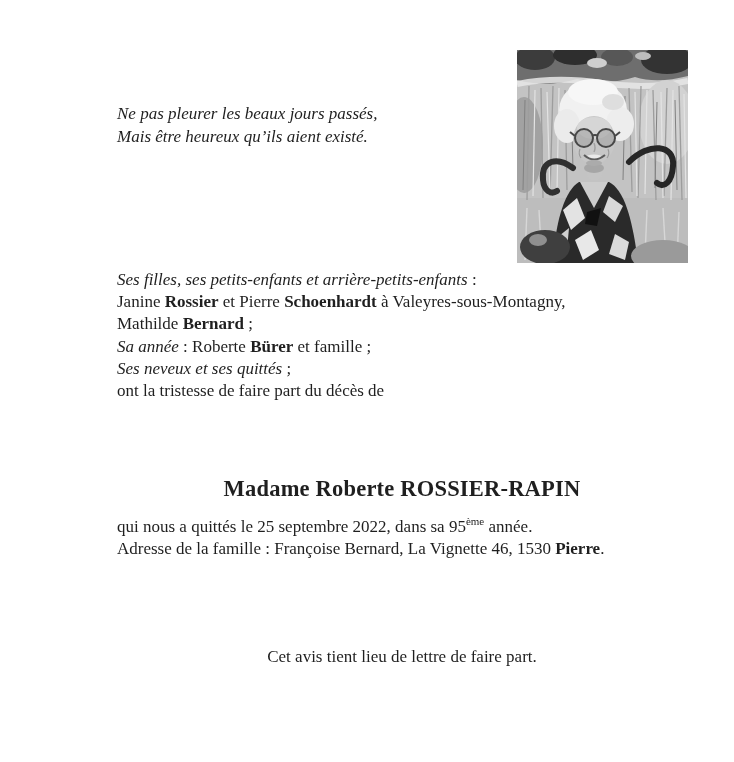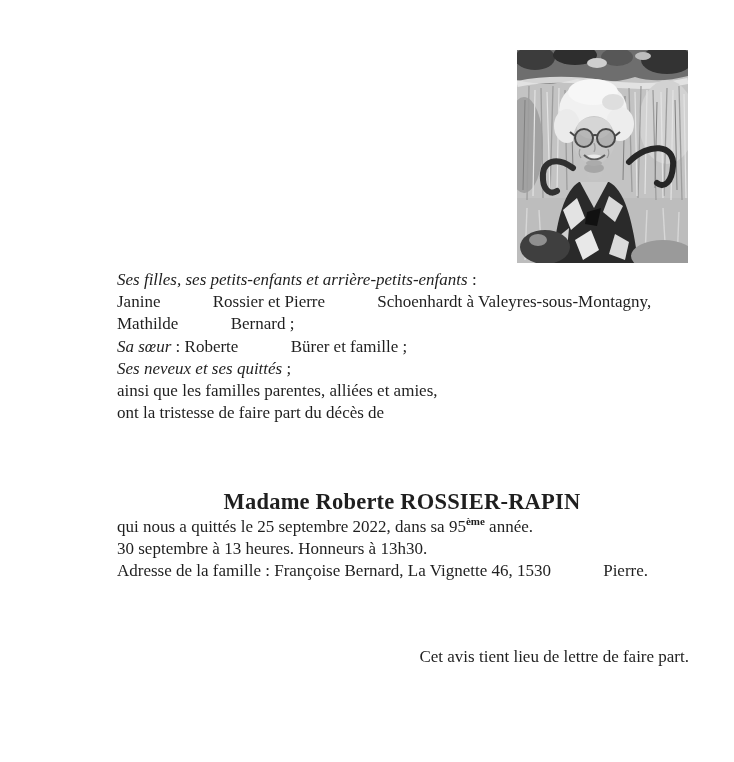--- a/index.html
+++ b/index.html
@@ -8,39 +8,43 @@
     background:#ffffff;
     font-family:"Liberation Serif","DejaVu Serif",serif;
     color:#1f1f1f;
     -webkit-font-smoothing:antialiased;
   }
   .page { position:relative; width:734px; height:762px; background:#ffffff; overflow:hidden; }
 
   .text-block { font-size:17px; line-height:22.2px; }
   .text-block .line { white-space:nowrap; }
   .i { font-style:italic; }
-  .b { font-weight:400;margin-left:48px; }
-  sup { font-size:11px; line-height:0; vertical-align:super;font-weight:bold; }
+  .b { font-weight:700; }
+  sup { font-size:11px; line-height:0; vertical-align:super; }
 
   .epigraph  { position:absolute; left:117px; top:102px; font-size:17px; line-height:23px; }
   .photo     { position:absolute; left:517px; top:50px;  width:171px; height:213px; }
   .photo svg { display:block; width:100%; height:100%; }
   .family    { position:absolute; left:117px; top:269px; }
   .deceased-name {
-    position:absolute; left:115px; top:489px; width:574px;
+    position:absolute; left:115px; top:476px; width:574px;
     text-align:center; font-size:22.5px; font-weight:700; letter-spacing:0.2px;
   }
   .details   { position:absolute; left:117px; top:516px; }
-  .closing   { position:absolute; left:115px; top:646px; width:574px; text-align:right; }
+  .closing   { position:absolute; left:115px; top:646px; width:574px; text-align:center; }
 </style>
 </head>
 <body style="background: rgb(255, 255, 255); color: rgb(31, 31, 31);">
 
 <div class="page">
 
+  <div class="epigraph text-block">
+      <div class="line"><span class="i">Ne pas pleurer les beaux jours passés,</span></div>
+      <div class="line"><span class="i">Mais être heureux qu’ils aient existé.</span></div>
+    </div>
 
   <div class="photo" role="img" aria-label="Black-and-white photo of a smiling elderly woman with white hair and glasses, seated outdoors in front of tall grass">
     <svg viewBox="0 0 171 213" preserveAspectRatio="none">
 
       <rect x="0" y="0" width="171" height="213" fill="#c3c3c3"></rect>
       <rect x="0" y="148" width="171" height="65" fill="#bdbdbd"></rect>
 
       <path d="M0 0 H171 V26 Q140 34 118 27 Q90 36 60 29 Q30 38 0 30 Z" fill="#6e6e6e"></path>
       <ellipse cx="18" cy="8" rx="20" ry="12" fill="#3c3c3c"></ellipse>
       <ellipse cx="58" cy="5" rx="22" ry="10" fill="#2e2e2e"></ellipse>
@@ -135,29 +139,27 @@
       <ellipse cx="21" cy="190" rx="9" ry="6" fill="#8f8f8f"></ellipse>
 
       <ellipse cx="146" cy="206" rx="32" ry="16" fill="#9a9a9a"></ellipse>
     </svg>
   </div>
 
   <div class="family text-block">
       <div class="line"><span class="i">Ses filles, ses petits-enfants et arrière-petits-enfants</span><span> :</span></div>
       <div class="line"><span>Janine </span><span class="b">Rossier</span><span> et Pierre </span><span class="b">Schoenhardt</span><span> à Valeyres-sous-Montagny,</span></div>
       <div class="line"><span>Mathilde </span><span class="b">Bernard</span><span> ;</span></div>
-      <div class="line"><span class="i">Sa sœur</span><span> : Roberte </span><span class="b">Bürer</span><span> et famille ;</span></div>
+      <div class="line"><span class="i">Sa année</span><span> : Roberte </span><span class="b">Bürer</span><span> et famille ;</span></div>
       <div class="line"><span class="i">Ses neveux et ses quittés</span><span> ;</span></div>
-      <div class="line"><span>ainsi que les familles parentes, alliées et amies,</span></div>
       <div class="line"><span>ont la tristesse de faire part du décès de</span></div>
     </div>
 
   <div class="deceased-name">Madame Roberte ROSSIER-RAPIN</div>
 
   <div class="details text-block">
       <div class="line"><span>qui nous a quittés le 25 septembre 2022, dans sa 95</span><sup>ème</sup><span> année.</span></div>
-      <div class="line"><span>30 septembre à 13 heures. Honneurs à 13h30.</span></div>
       <div class="line"><span>Adresse de la famille : Françoise Bernard, La Vignette 46, 1530 </span><span class="b">Pierre</span><span>.</span></div>
     </div>
 
   <div class="closing text-block">Cet avis tient lieu de lettre de faire part.</div>
 
 </div>
 
 </body></html>

